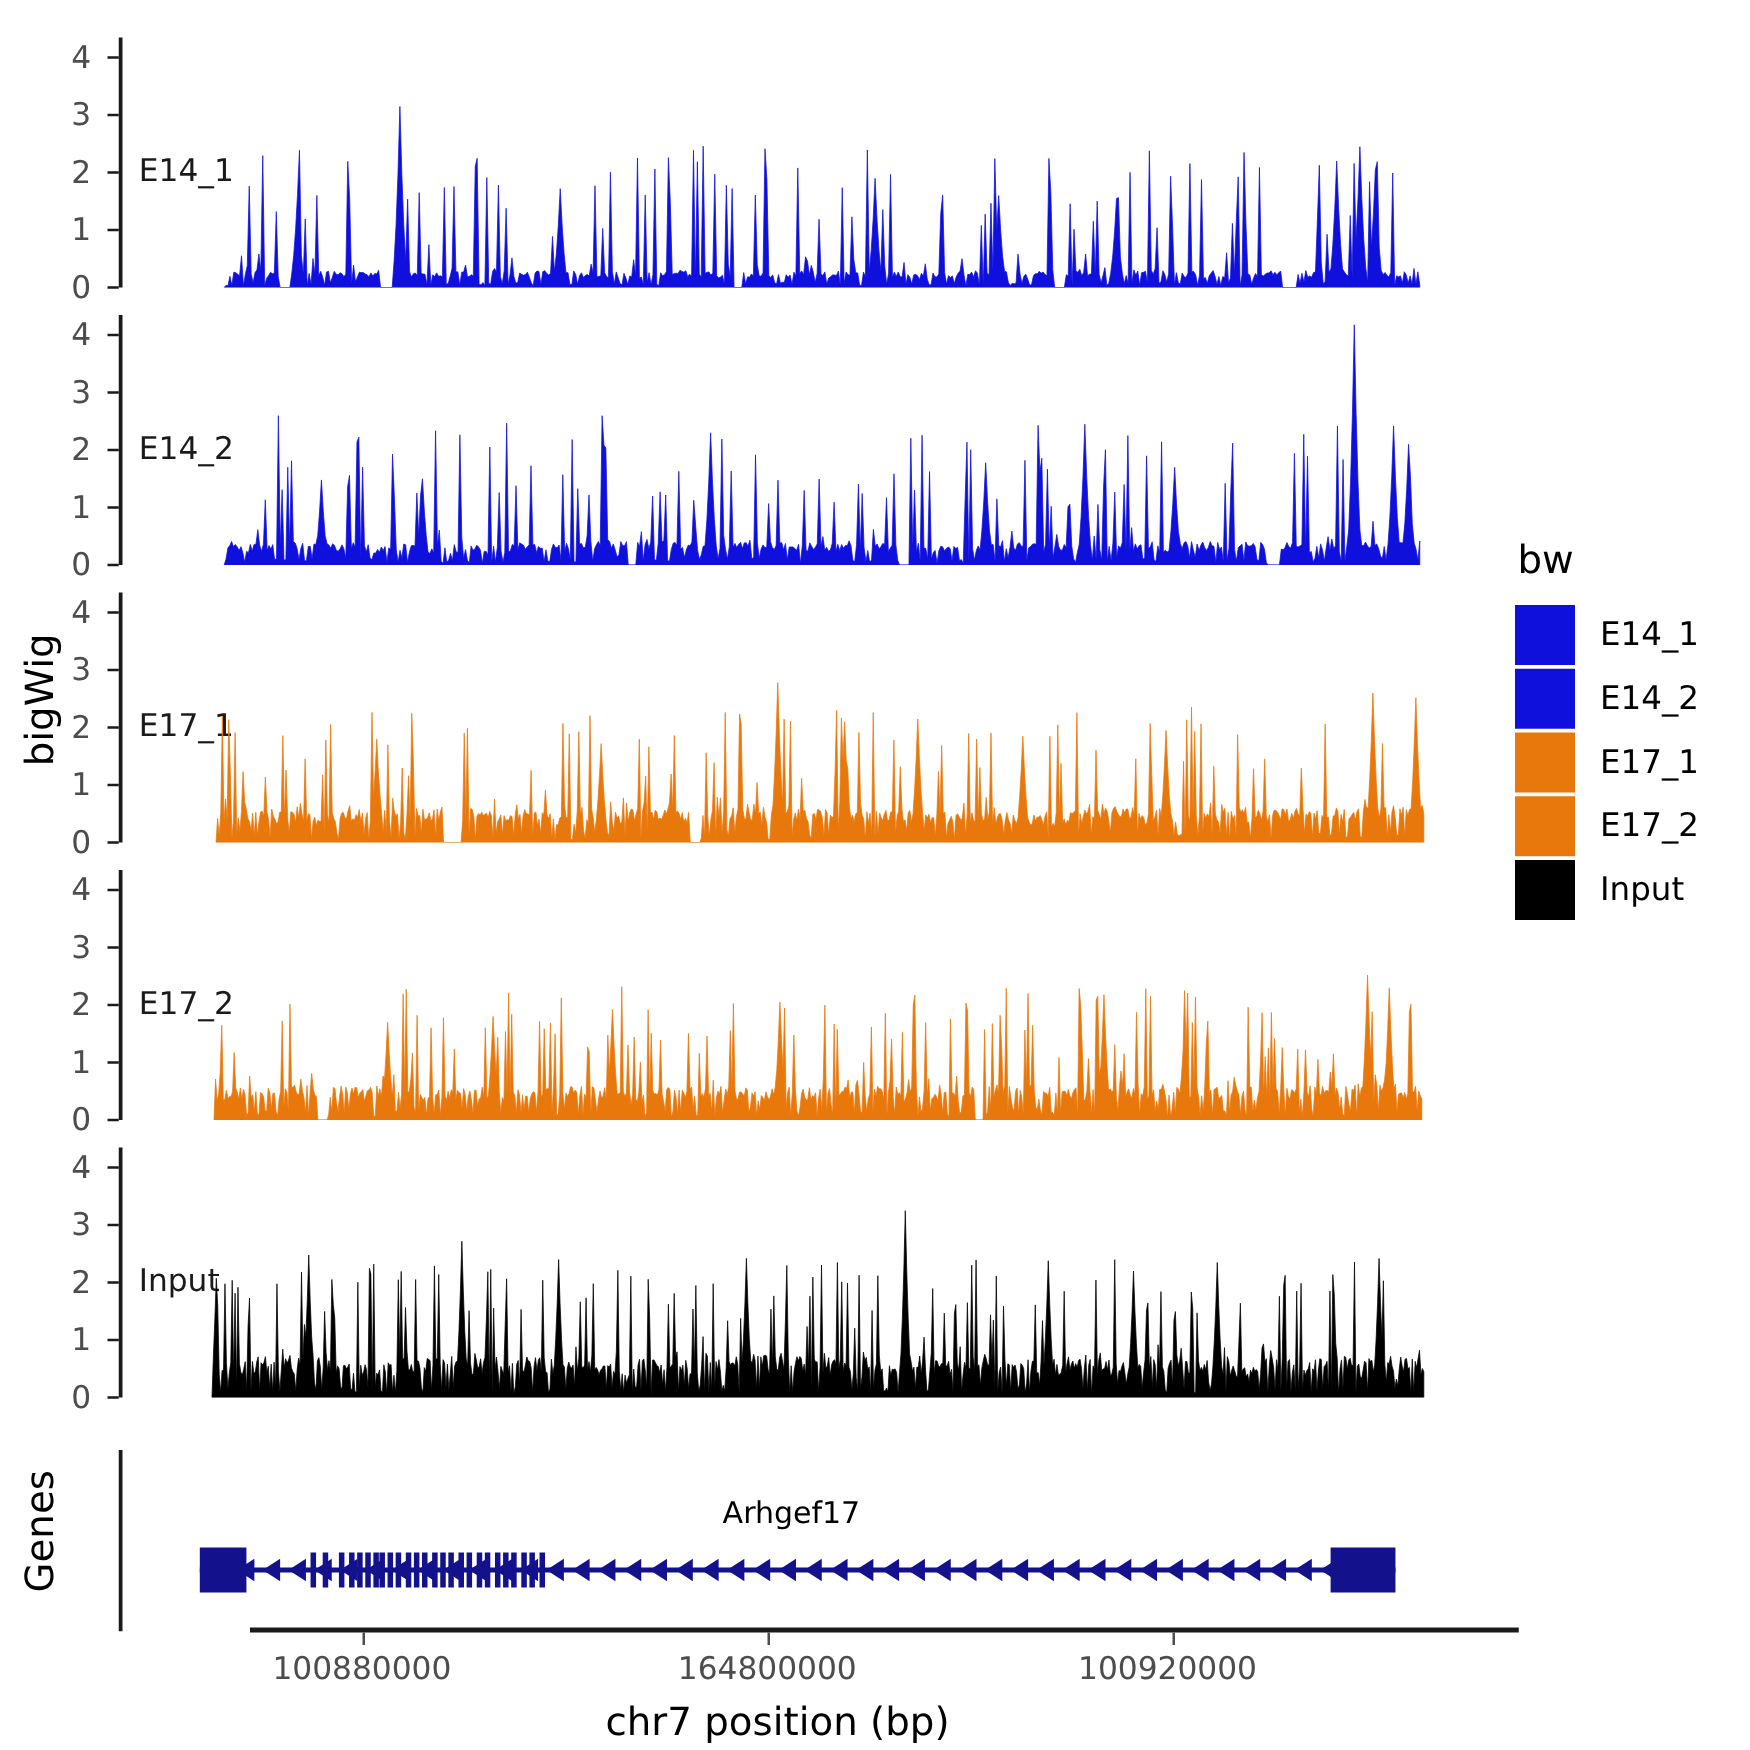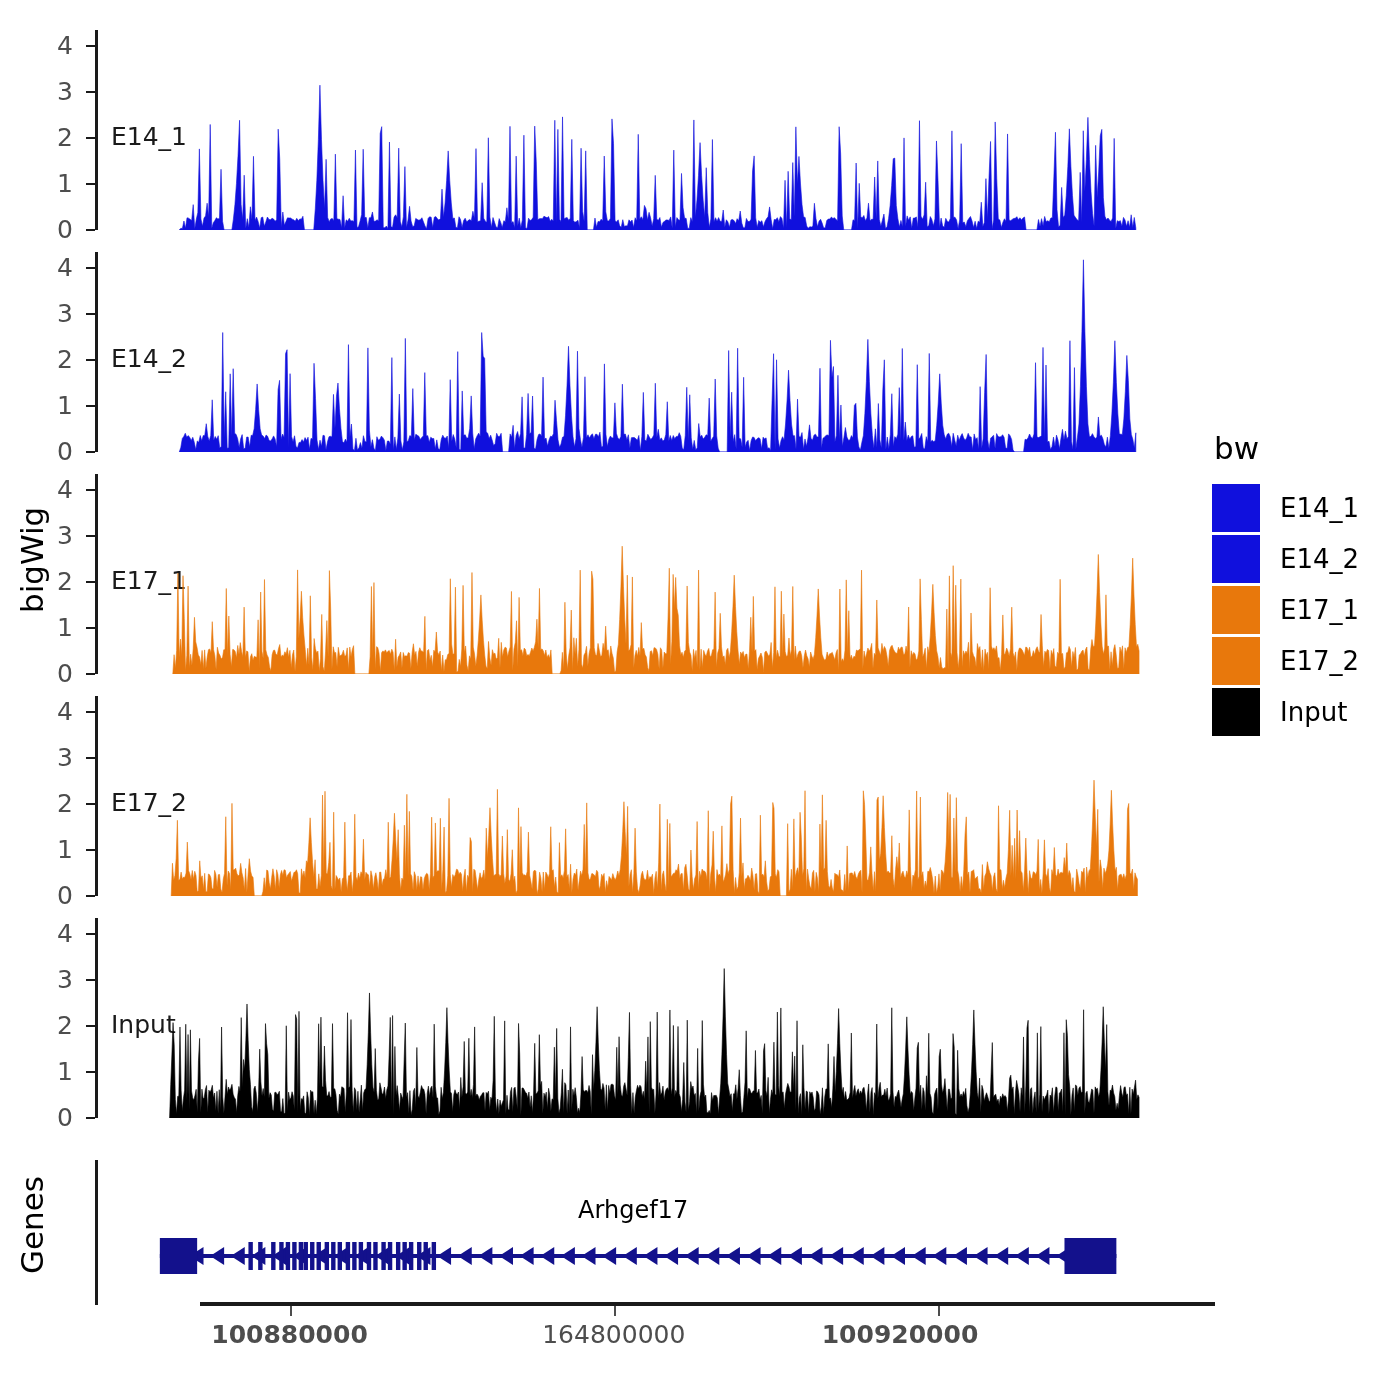--- a/index.html
+++ b/index.html
@@ -248,26 +248,27 @@
           <rect x="431.6333333333333" y="82" width="4.4" height="28" fill="#13118C"></rect>
           <rect x="159.84848484848484" y="78" width="37.28787878787878" height="36" fill="#13118C"></rect>
           <rect x="1064.4848484848485" y="78" width="51.87878787878799" height="36" fill="#13118C"></rect>
         </svg>
       </div>
   </div>
 
   <div id="xaxisline" style="left: 200px; top: 1302px; width: 1015px;"></div>
   <div id="xticks">
       <div class="xtick" style="left: 289.545px; top: 1306px;"></div>
-      <div class="xticklab" style="left: 289.545px; top: 1320px; font-weight: bold;">100880000</div>
+      <div class="xticklab" style="left: 289.545px; top: 1320px;">100880000</div>
       <div class="xtick" style="left: 613.788px; top: 1306px;"></div>
       <div class="xticklab" style="left: 613.788px; top: 1320px;">164800000</div>
       <div class="xtick" style="left: 938.03px; top: 1306px;"></div>
-      <div class="xticklab" style="left: 900px; top: 1320px; font-weight: bold;">100920000</div>
+      <div class="xticklab" style="left: 934px; top: 1320px;">100920000</div>
     </div>
+  <div id="xlab" style="left: 622px; top: 1360px;">chr7 position (bp)</div>
 
   <div id="legend">
     <div id="legendtitle">bw</div>
     <div id="legendrows">
         <div class="legrow">
           <div class="legswatch" style="background: rgb(16, 16, 221);"></div>
           <div class="leglab">E14_1</div>
         </div>
         <div class="legrow">
           <div class="legswatch" style="background: rgb(16, 16, 221);"></div>

